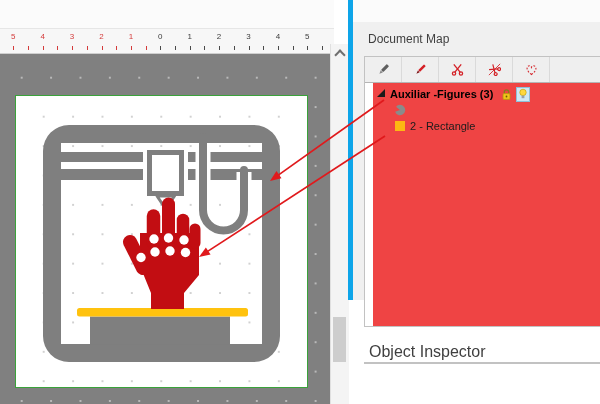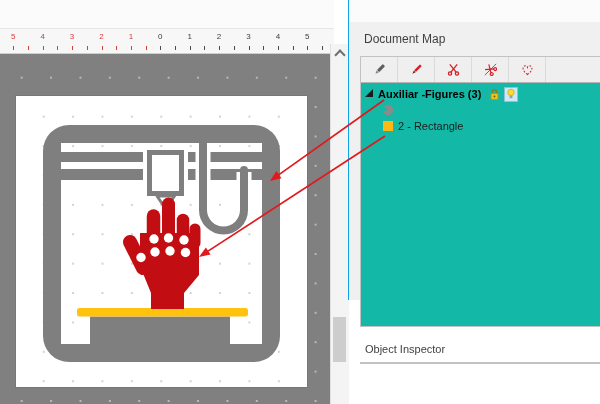--- a/index.html
+++ b/index.html
@@ -19,38 +19,38 @@
   .page{position:absolute;left:15px;top:41px;width:291px;height:291px;background-color:#fff;border:1px solid #3aa23a;
         background-image:radial-gradient(circle, rgba(90,90,90,.28) .7px, transparent 1.3px);
         background-size:29.4px 29.4px;background-position:13px 6px;}
   .printer-svg{position:absolute;left:27px;top:29px;width:237px;height:237px;}
   
   .scrollbar{position:absolute;left:330px;top:44px;width:18px;height:360px;background:#f4f4f4;border-left:1px solid #e0e0e0;}
   .scroll-up{position:absolute;left:1px;top:2px;width:15px;height:15px;display:flex;align-items:center;justify-content:center;cursor:pointer;}
   .chev{width:6px;height:6px;border-top:2px solid #6f6f6f;border-left:2px solid #6f6f6f;transform:rotate(45deg);margin-top:3px;}
   .scroll-thumb{position:absolute;left:2px;top:273px;width:13px;height:45px;background:#cdcdcd;}
   
-  .right-pane{position:absolute;left:348px;top:0;width:252px;height:300px;background:#f0f0f0;border-left:1px solid #0ea5e9;box-sizing:border-box;}
+  .right-pane{position:absolute;left:348px;top:0;width:252px;height:300px;background:#f0f0f0;border-left:5px solid #0ea5e9;box-sizing:border-box;}
   .rp-top{position:absolute;top:0;left:0;right:0;height:22px;background:#fbfbfb;}
   .dm-title{position:absolute;top:22px;left:0;right:0;height:34px;padding:10px 0 0 15px;font-size:12px;color:#3f3f3f;box-sizing:border-box;}
   .dm-box{position:absolute;top:56px;left:11px;right:0;height:271px;background:#fff;border:1px solid #c2c2c2;border-right:none;
           box-sizing:border-box;display:flex;flex-direction:column;}
   .tabs{display:flex;height:25px;background:#efefef;border-bottom:1px solid #b5b5b5;flex:0 0 auto;}
   .tab{width:37px;display:flex;align-items:center;justify-content:center;border-right:1px solid #dadada;box-sizing:border-box;cursor:pointer;}
   .tab.selected{background:#fff;border:1px solid #aaa;border-bottom:none;margin-bottom:-1px;width:47px;gap:4px;
                 font-size:11px;font-weight:bold;color:#111;}
-  .tree{flex:1;background:#14b8a6;padding-top:3px;font-size:11px;color:#1c1c1c;overflow:hidden;}
+  .tree{flex:1;background:#ef4444;padding-top:3px;font-size:11px;color:#1c1c1c;overflow:hidden;margin-left:8px;}
   .trow{display:flex;align-items:center;height:16px;cursor:default;}
   .trow.root{font-weight:bold;padding-left:3px;color:#000;}
   .expander{width:0;height:0;border-left:8px solid transparent;border-bottom:8px solid #1a1a1a;margin:0 5px 2px 1px;}
   .trow.item{padding-left:21px;}
   .itm-ico{width:12px;height:12px;margin-right:4px;flex:0 0 auto;}
   .lockwrap{margin-left:8px;display:flex;align-items:center;}
   .bulbwrap{margin-left:4px;width:14px;height:15px;background:#cfe8f5;border:1px solid #8fbfd9;display:flex;align-items:center;justify-content:center;box-sizing:border-box;}
-  .oi-title{position:absolute;top:333px;left:0;right:0;height:29px;padding:10px 0 0 16px;font-size:11px;color:#3f3f3f;box-sizing:border-box;}
+  .oi-title{position:absolute;top:333px;left:0;right:0;height:29px;padding:10px 0 0 16px;font-size:16px;color:#3f3f3f;box-sizing:border-box;}
   .oi-box{position:absolute;top:362px;left:11px;right:0;bottom:0;background:#fff;border:1px solid #c2c2c2;border-right:none;}
   
   #annot{position:absolute;left:0;top:0;width:600px;height:404px;pointer-events:none;z-index:50;}
 </style>
 </head>
 <body>
 
 <div id="root">
 
   <div class="left-pane">

